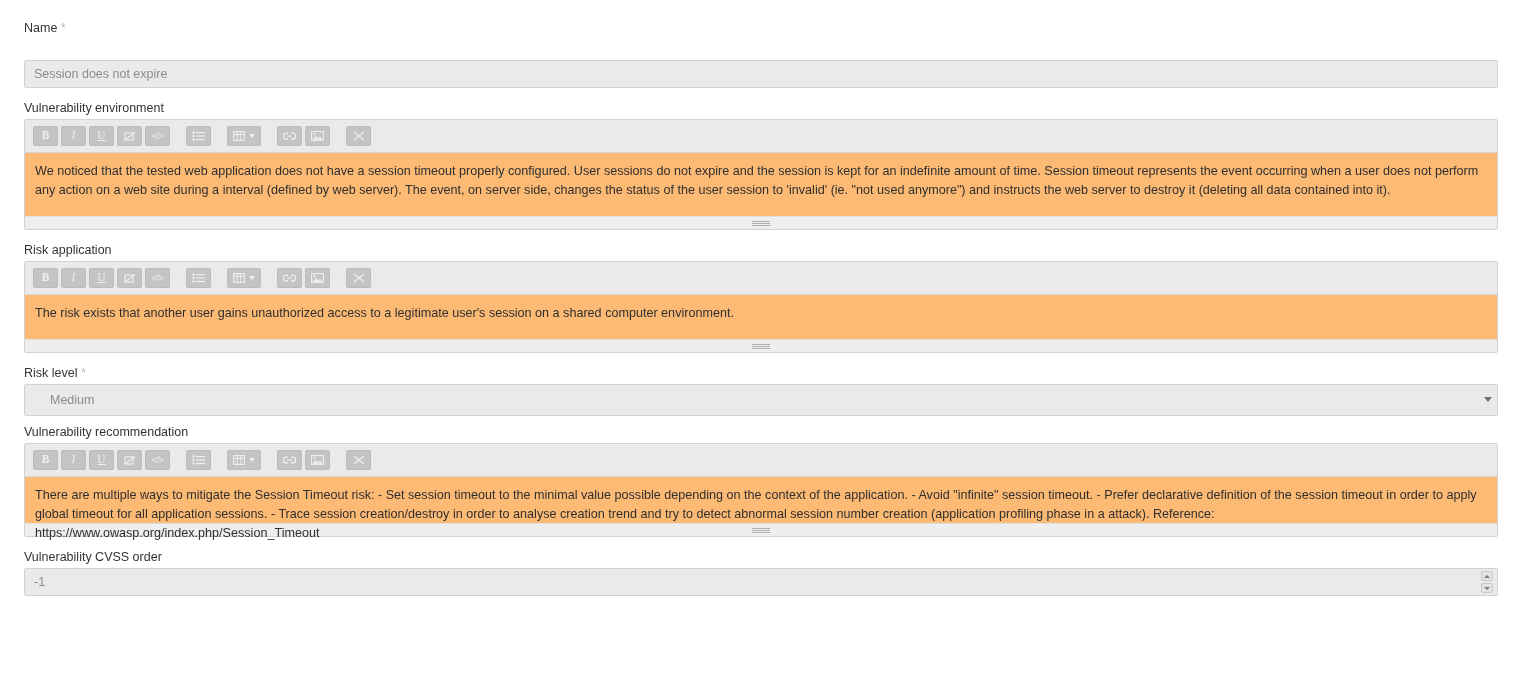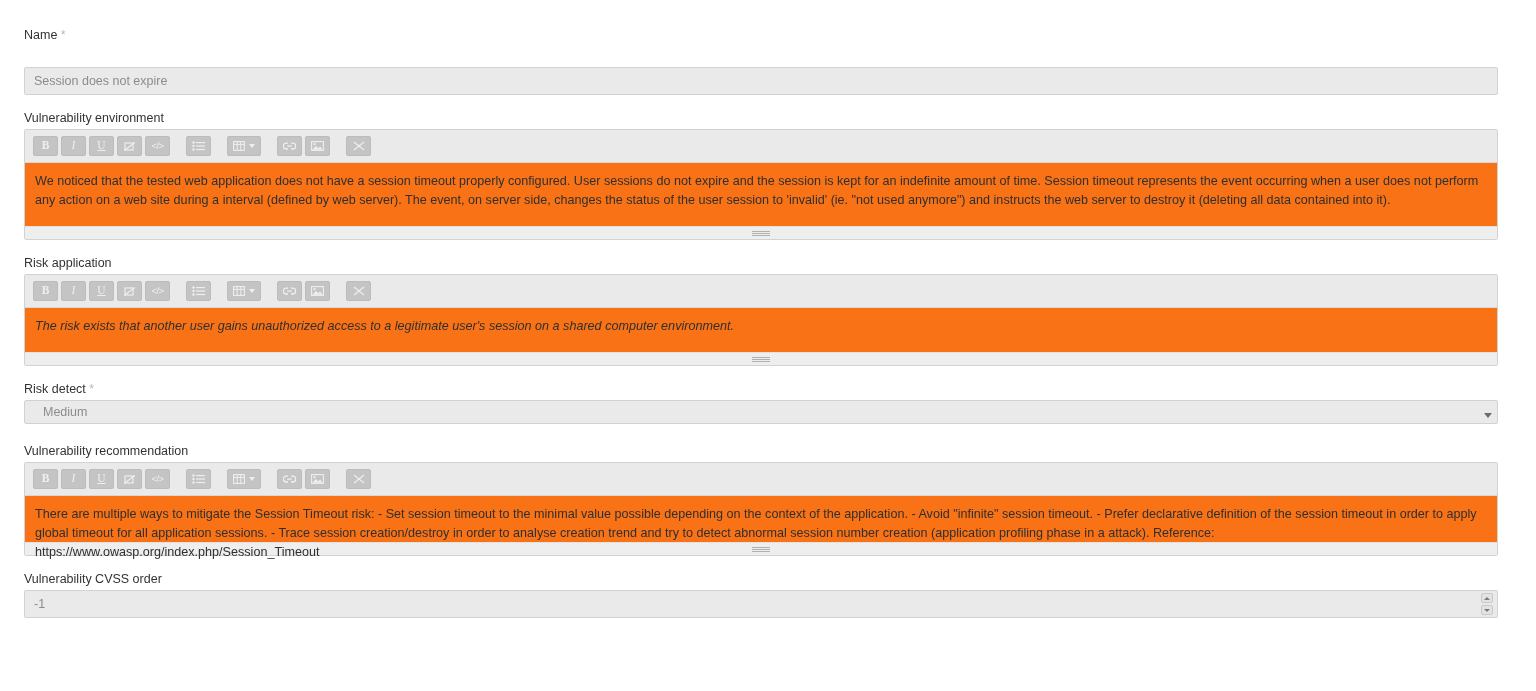--- a/index.html
+++ b/index.html
@@ -15,21 +15,21 @@
     overflow: hidden;
     color: #333333;
   }
   .page {
     padding: 12px 24px 0 24px;
     width: 1536px;
   }
   .field-label {
     font-size: 12.5px;
     color: #333333;
-    margin: 16px 0 4px 0;
+    margin: 9px 0 4px 0;
     line-height: 14px;
     font-weight: normal;
   }
   .req {
     color: #b9b9b9;
     font-size: 12.5px;
   }
   .text-input {
     width: 1474px;
     height: 28px;
@@ -96,21 +96,21 @@
     width: 0; height: 0;
     border-left: 3.5px solid transparent;
     border-right: 3.5px solid transparent;
     border-top: 4px solid #efefef;
   }
   .editor-body {
     padding: 9px 10px 10px 10px;
     font-size: 12.6px;
     line-height: 19px;
     color: #2f2f2f;
-    background: #f97316;
+    background: #fdba74;
   }
   .editor-body p { margin: 0; }
   .editor-footer {
     height: 13px;
     background: #eeeeee;
     border-top: 1px solid #e2e2e2;
     display: flex;
     align-items: center;
     justify-content: center;
   }
@@ -125,28 +125,28 @@
   
   .select-wrap {
     position: relative;
     width: 1474px;
     height: 28px;
   }
   select.risk-select {
     -webkit-appearance: none;
     appearance: none;
     width: 1474px;
-    height: 24px;
+    height: 32px;
     background: #eaeaea;
     border: 1px solid #d2d2d2;
     border-radius: 2px;
     color: #8c8c8c;
     font-size: 12.5px;
     font-family: "Liberation Sans", sans-serif;
-    padding: 0 18px;
+    padding: 0 25px;
   }
   .select-caret {
     position: absolute;
     right: 6px;
     top: 13px;
     width: 0; height: 0;
     border-left: 4px solid transparent;
     border-right: 4px solid transparent;
     border-top: 5px solid #6d6d6d;
     pointer-events: none;
@@ -363,32 +363,32 @@
         </div>
         <div class="tb-group">
           <div class="tb-btn">
             <svg class="icon-svg" width="12" height="10" viewBox="0 0 12 10">
                 <line x1="1" y1="1" x2="11" y2="9" stroke="#efefef" stroke-width="1.3"></line>
                 <line x1="11" y1="1" x2="1" y2="9" stroke="#efefef" stroke-width="1.3"></line>
               </svg>
           </div>
         </div>
       </div>
-      <div class="editor-body" style="height:44px;font-style:italic;">
+      <div class="editor-body" style="height:44px;">
         <p>The risk exists that another user gains unauthorized access to a legitimate user's session on a shared computer environment.</p>
       </div>
       <div class="editor-footer">
         <span class="grip"></span>
       </div>
     </div>
   </div>
 
   <div class="field-block">
     <div class="field-label">
-      <span>Risk detect</span>
+      <span>Risk level</span>
       <span class="req">*</span>
     </div>
     <div class="select-wrap">
       <select class="risk-select">
         <option>Medium</option>
       </select>
       <span class="select-caret"></span>
     </div>
   </div>
 

